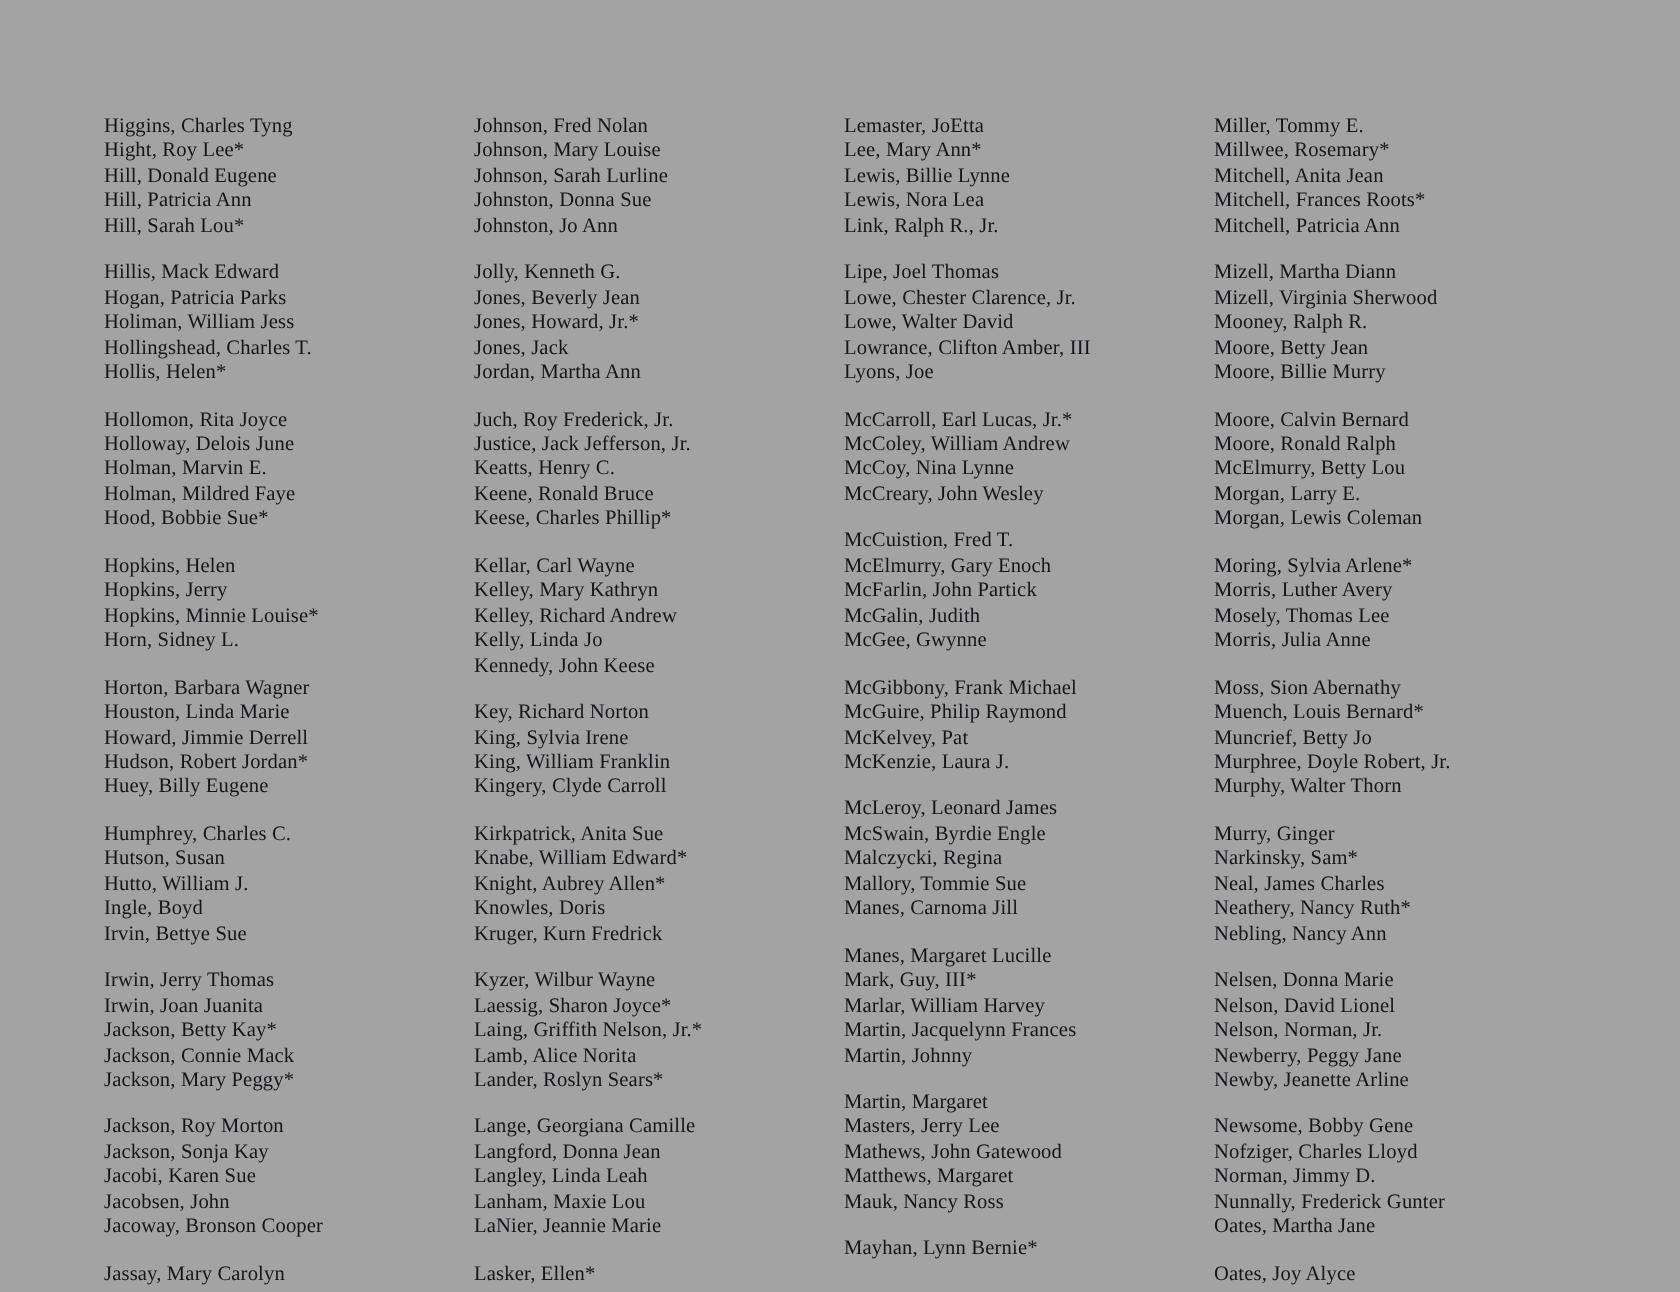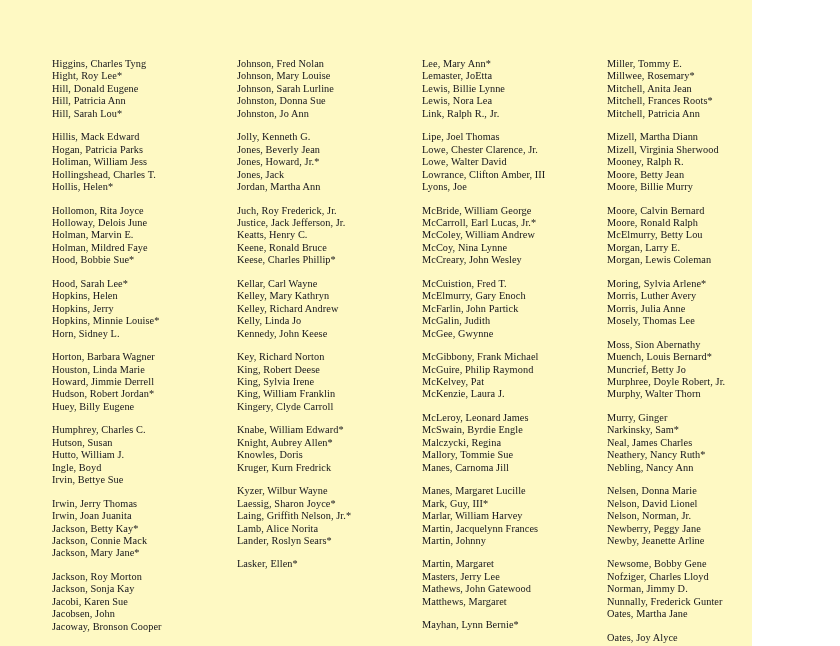--- a/index.html
+++ b/index.html
@@ -9,23 +9,23 @@
   body {
     width: 840px;
     height: 646px;
     background: #ffffff;
     font-family: "Liberation Serif", serif;
     color: #111111;
     overflow: hidden;
   }
   .page {
     position: relative;
-    width: 752px;
+    width: 840px;
     height: 646px;
-    background: #fef9c3;
+    background: #a3a3a3;
   }
   .columns {
     position: absolute;
     top: 58px;
     left: 52px;
     width: 740px;
     display: flex;
     flex-direction: row;
     justify-content: flex-start;
   }
@@ -68,21 +68,20 @@
         <div class="entry">Hollis, Helen*</div>
       </div>
       <div class="group">
         <div class="entry">Hollomon, Rita Joyce</div>
         <div class="entry">Holloway, Delois June</div>
         <div class="entry">Holman, Marvin E.</div>
         <div class="entry">Holman, Mildred Faye</div>
         <div class="entry">Hood, Bobbie Sue*</div>
       </div>
       <div class="group">
-        <div class="entry">Hood, Sarah Lee*</div>
         <div class="entry">Hopkins, Helen</div>
         <div class="entry">Hopkins, Jerry</div>
         <div class="entry">Hopkins, Minnie Louise*</div>
         <div class="entry">Horn, Sidney L.</div>
       </div>
       <div class="group">
         <div class="entry">Horton, Barbara Wagner</div>
         <div class="entry">Houston, Linda Marie</div>
         <div class="entry">Howard, Jimmie Derrell</div>
         <div class="entry">Hudson, Robert Jordan*</div>
@@ -93,21 +92,21 @@
         <div class="entry">Hutson, Susan</div>
         <div class="entry">Hutto, William J.</div>
         <div class="entry">Ingle, Boyd</div>
         <div class="entry">Irvin, Bettye Sue</div>
       </div>
       <div class="group">
         <div class="entry">Irwin, Jerry Thomas</div>
         <div class="entry">Irwin, Joan Juanita</div>
         <div class="entry">Jackson, Betty Kay*</div>
         <div class="entry">Jackson, Connie Mack</div>
-        <div class="entry">Jackson, Mary Jane*</div>
+        <div class="entry">Jackson, Mary Peggy*</div>
       </div>
       <div class="group">
         <div class="entry">Jackson, Roy Morton</div>
         <div class="entry">Jackson, Sonja Kay</div>
         <div class="entry">Jacobi, Karen Sue</div>
         <div class="entry">Jacobsen, John</div>
         <div class="entry">Jacoway, Bronson Cooper</div>
       </div>
       <div class="group">
         <div class="entry">Jassay, Mary Carolyn</div>
@@ -139,61 +138,67 @@
       </div>
       <div class="group">
         <div class="entry">Kellar, Carl Wayne</div>
         <div class="entry">Kelley, Mary Kathryn</div>
         <div class="entry">Kelley, Richard Andrew</div>
         <div class="entry">Kelly, Linda Jo</div>
         <div class="entry">Kennedy, John Keese</div>
       </div>
       <div class="group">
         <div class="entry">Key, Richard Norton</div>
-        <div class="entry">King, Robert Deese</div>
         <div class="entry">King, Sylvia Irene</div>
         <div class="entry">King, William Franklin</div>
         <div class="entry">Kingery, Clyde Carroll</div>
       </div>
       <div class="group">
+        <div class="entry">Kirkpatrick, Anita Sue</div>
         <div class="entry">Knabe, William Edward*</div>
         <div class="entry">Knight, Aubrey Allen*</div>
         <div class="entry">Knowles, Doris</div>
         <div class="entry">Kruger, Kurn Fredrick</div>
       </div>
       <div class="group">
         <div class="entry">Kyzer, Wilbur Wayne</div>
         <div class="entry">Laessig, Sharon Joyce*</div>
         <div class="entry">Laing, Griffith Nelson, Jr.*</div>
         <div class="entry">Lamb, Alice Norita</div>
         <div class="entry">Lander, Roslyn Sears*</div>
       </div>
       <div class="group">
+        <div class="entry">Lange, Georgiana Camille</div>
+        <div class="entry">Langford, Donna Jean</div>
+        <div class="entry">Langley, Linda Leah</div>
+        <div class="entry">Lanham, Maxie Lou</div>
+        <div class="entry">LaNier, Jeannie Marie</div>
+      </div>
+      <div class="group">
         <div class="entry">Lasker, Ellen*</div>
 
       </div>
     </div>
 
     <div class="column col-2">
       <div class="group">
+        <div class="entry">Lemaster, JoEtta</div>
         <div class="entry">Lee, Mary Ann*</div>
-        <div class="entry">Lemaster, JoEtta</div>
         <div class="entry">Lewis, Billie Lynne</div>
         <div class="entry">Lewis, Nora Lea</div>
         <div class="entry">Link, Ralph R., Jr.</div>
       </div>
       <div class="group">
         <div class="entry">Lipe, Joel Thomas</div>
         <div class="entry">Lowe, Chester Clarence, Jr.</div>
         <div class="entry">Lowe, Walter David</div>
         <div class="entry">Lowrance, Clifton Amber, III</div>
         <div class="entry">Lyons, Joe</div>
       </div>
       <div class="group">
-        <div class="entry">McBride, William George</div>
         <div class="entry">McCarroll, Earl Lucas, Jr.*</div>
         <div class="entry">McColey, William Andrew</div>
         <div class="entry">McCoy, Nina Lynne</div>
         <div class="entry">McCreary, John Wesley</div>
       </div>
       <div class="group">
         <div class="entry">McCuistion, Fred T.</div>
         <div class="entry">McElmurry, Gary Enoch</div>
         <div class="entry">McFarlin, John Partick</div>
         <div class="entry">McGalin, Judith</div>
@@ -217,20 +222,21 @@
         <div class="entry">Mark, Guy, III*</div>
         <div class="entry">Marlar, William Harvey</div>
         <div class="entry">Martin, Jacquelynn Frances</div>
         <div class="entry">Martin, Johnny</div>
       </div>
       <div class="group">
         <div class="entry">Martin, Margaret</div>
         <div class="entry">Masters, Jerry Lee</div>
         <div class="entry">Mathews, John Gatewood</div>
         <div class="entry">Matthews, Margaret</div>
+        <div class="entry">Mauk, Nancy Ross</div>
       </div>
       <div class="group">
         <div class="entry">Mayhan, Lynn Bernie*</div>
 
       </div>
     </div>
 
     <div class="column col-3">
       <div class="group">
         <div class="entry">Miller, Tommy E.</div>
@@ -249,22 +255,22 @@
       <div class="group">
         <div class="entry">Moore, Calvin Bernard</div>
         <div class="entry">Moore, Ronald Ralph</div>
         <div class="entry">McElmurry, Betty Lou</div>
         <div class="entry">Morgan, Larry E.</div>
         <div class="entry">Morgan, Lewis Coleman</div>
       </div>
       <div class="group">
         <div class="entry">Moring, Sylvia Arlene*</div>
         <div class="entry">Morris, Luther Avery</div>
+        <div class="entry">Mosely, Thomas Lee</div>
         <div class="entry">Morris, Julia Anne</div>
-        <div class="entry">Mosely, Thomas Lee</div>
       </div>
       <div class="group">
         <div class="entry">Moss, Sion Abernathy</div>
         <div class="entry">Muench, Louis Bernard*</div>
         <div class="entry">Muncrief, Betty Jo</div>
         <div class="entry">Murphree, Doyle Robert, Jr.</div>
         <div class="entry">Murphy, Walter Thorn</div>
       </div>
       <div class="group">
         <div class="entry">Murry, Ginger</div>

